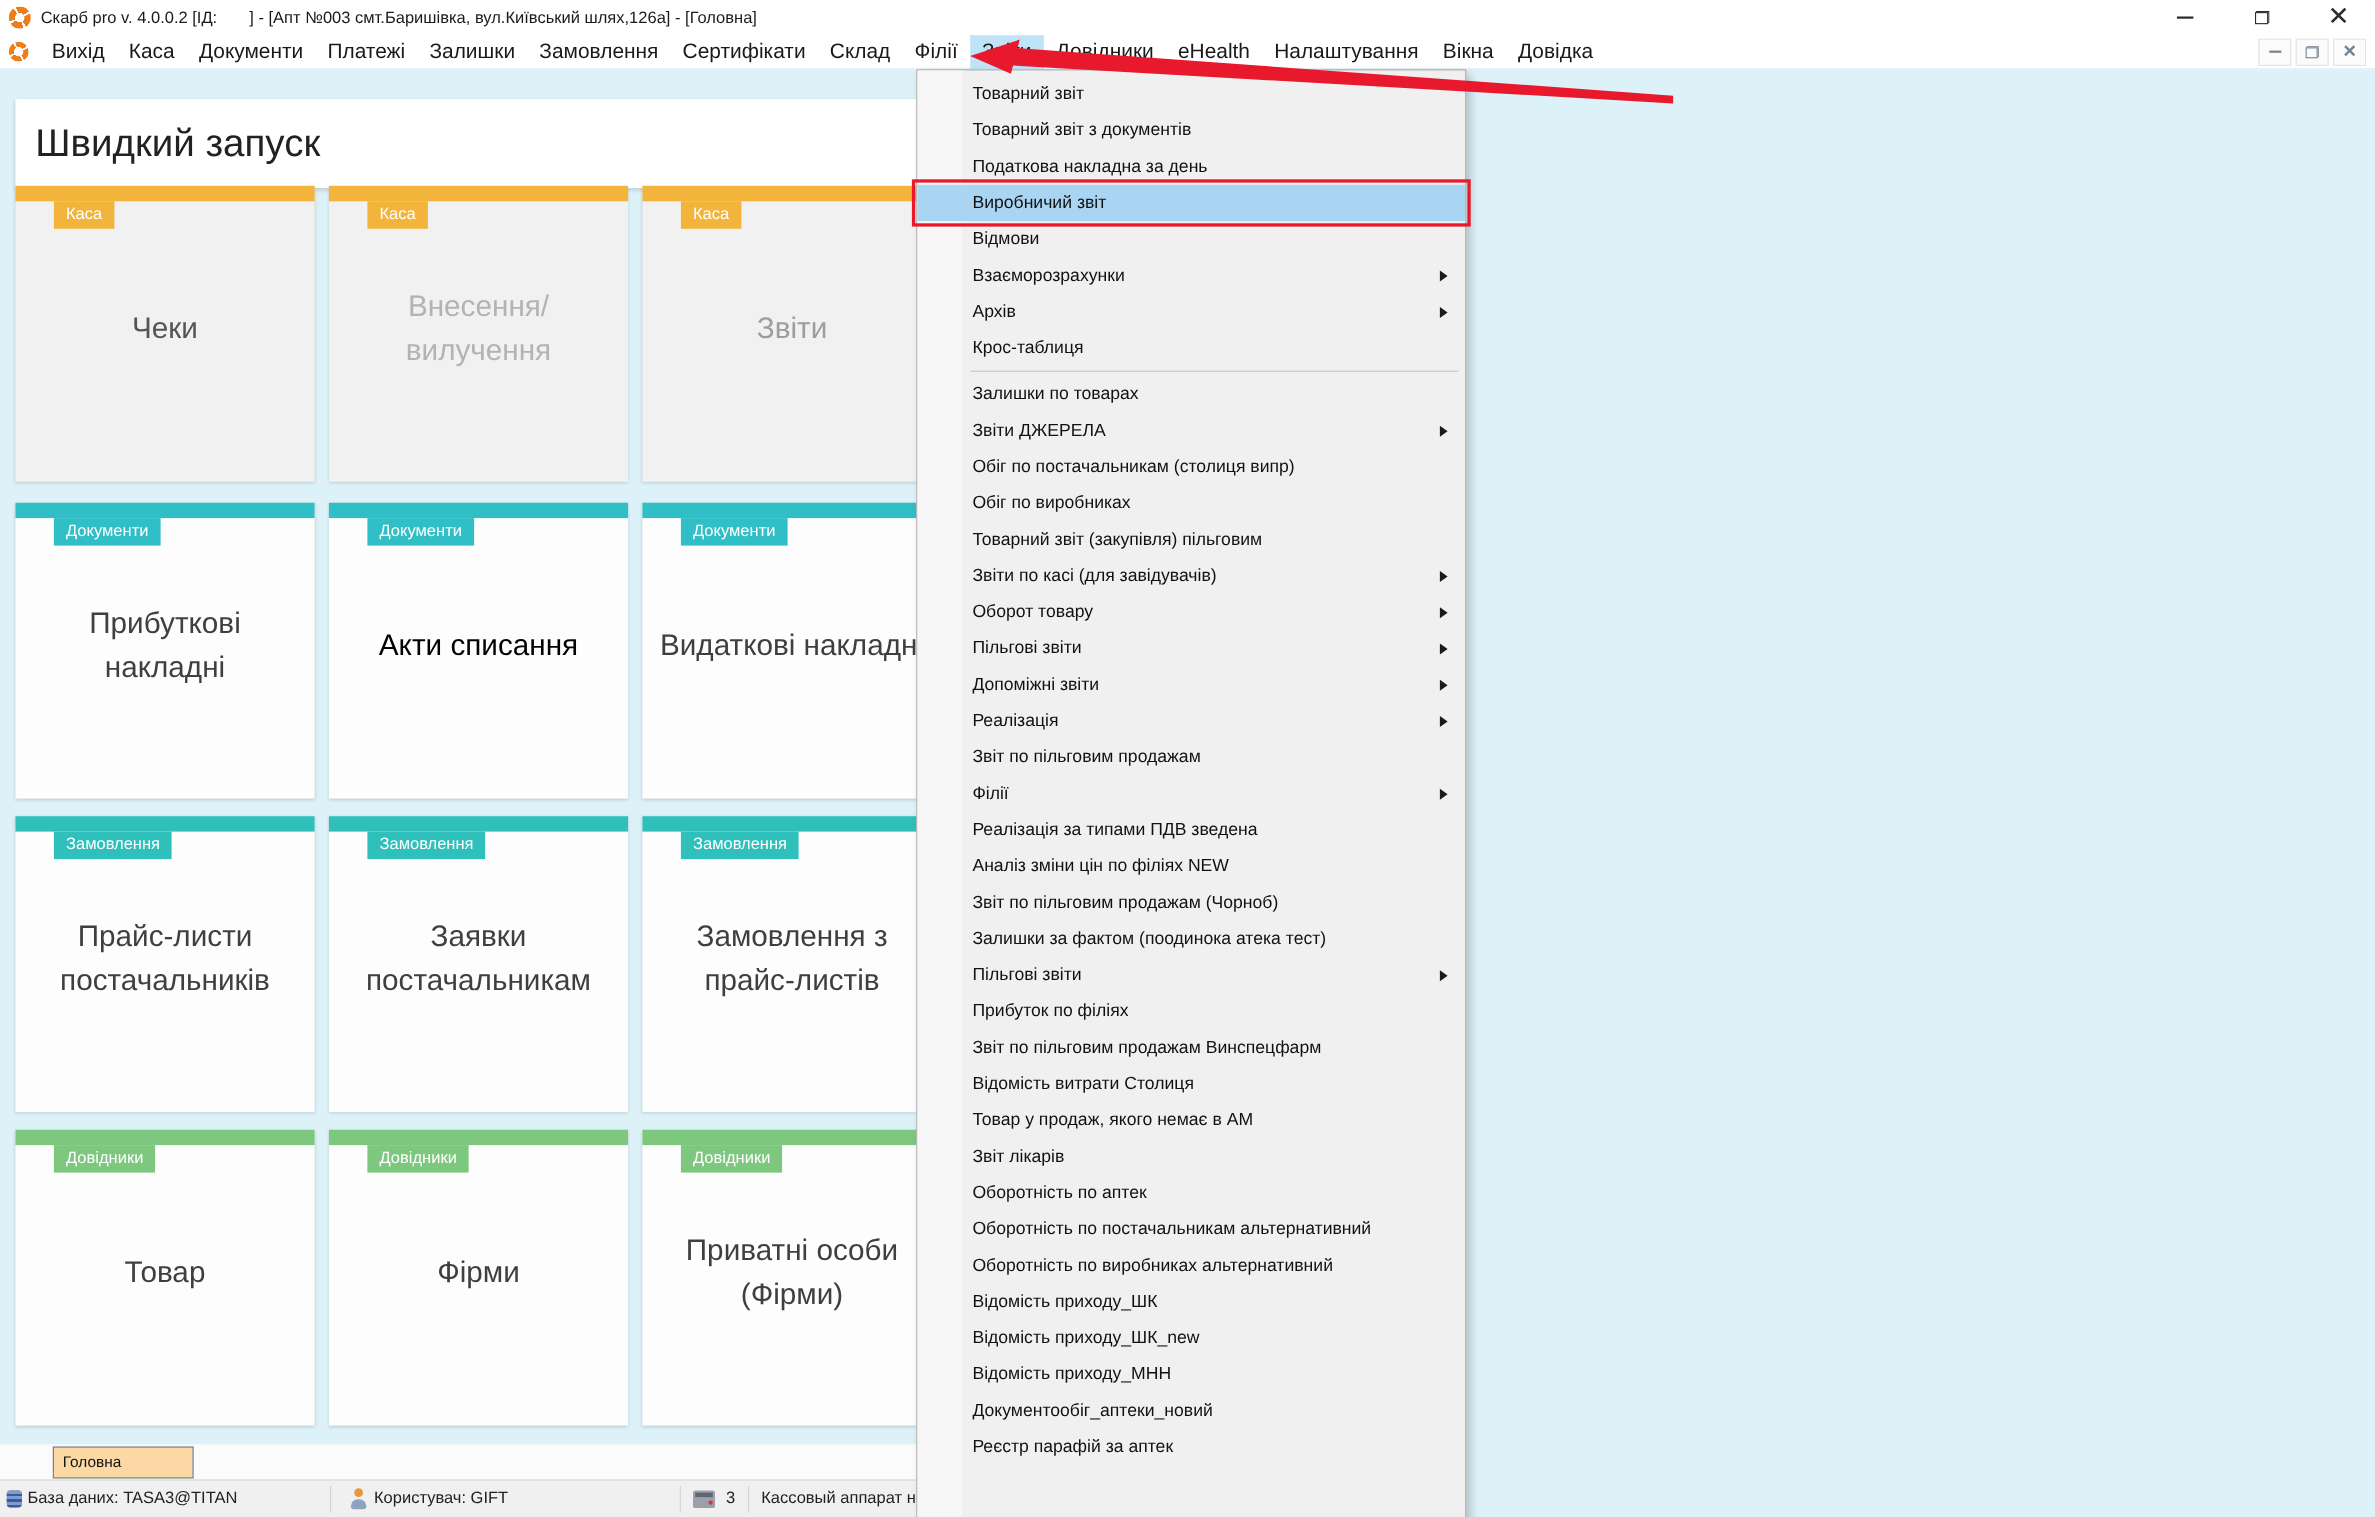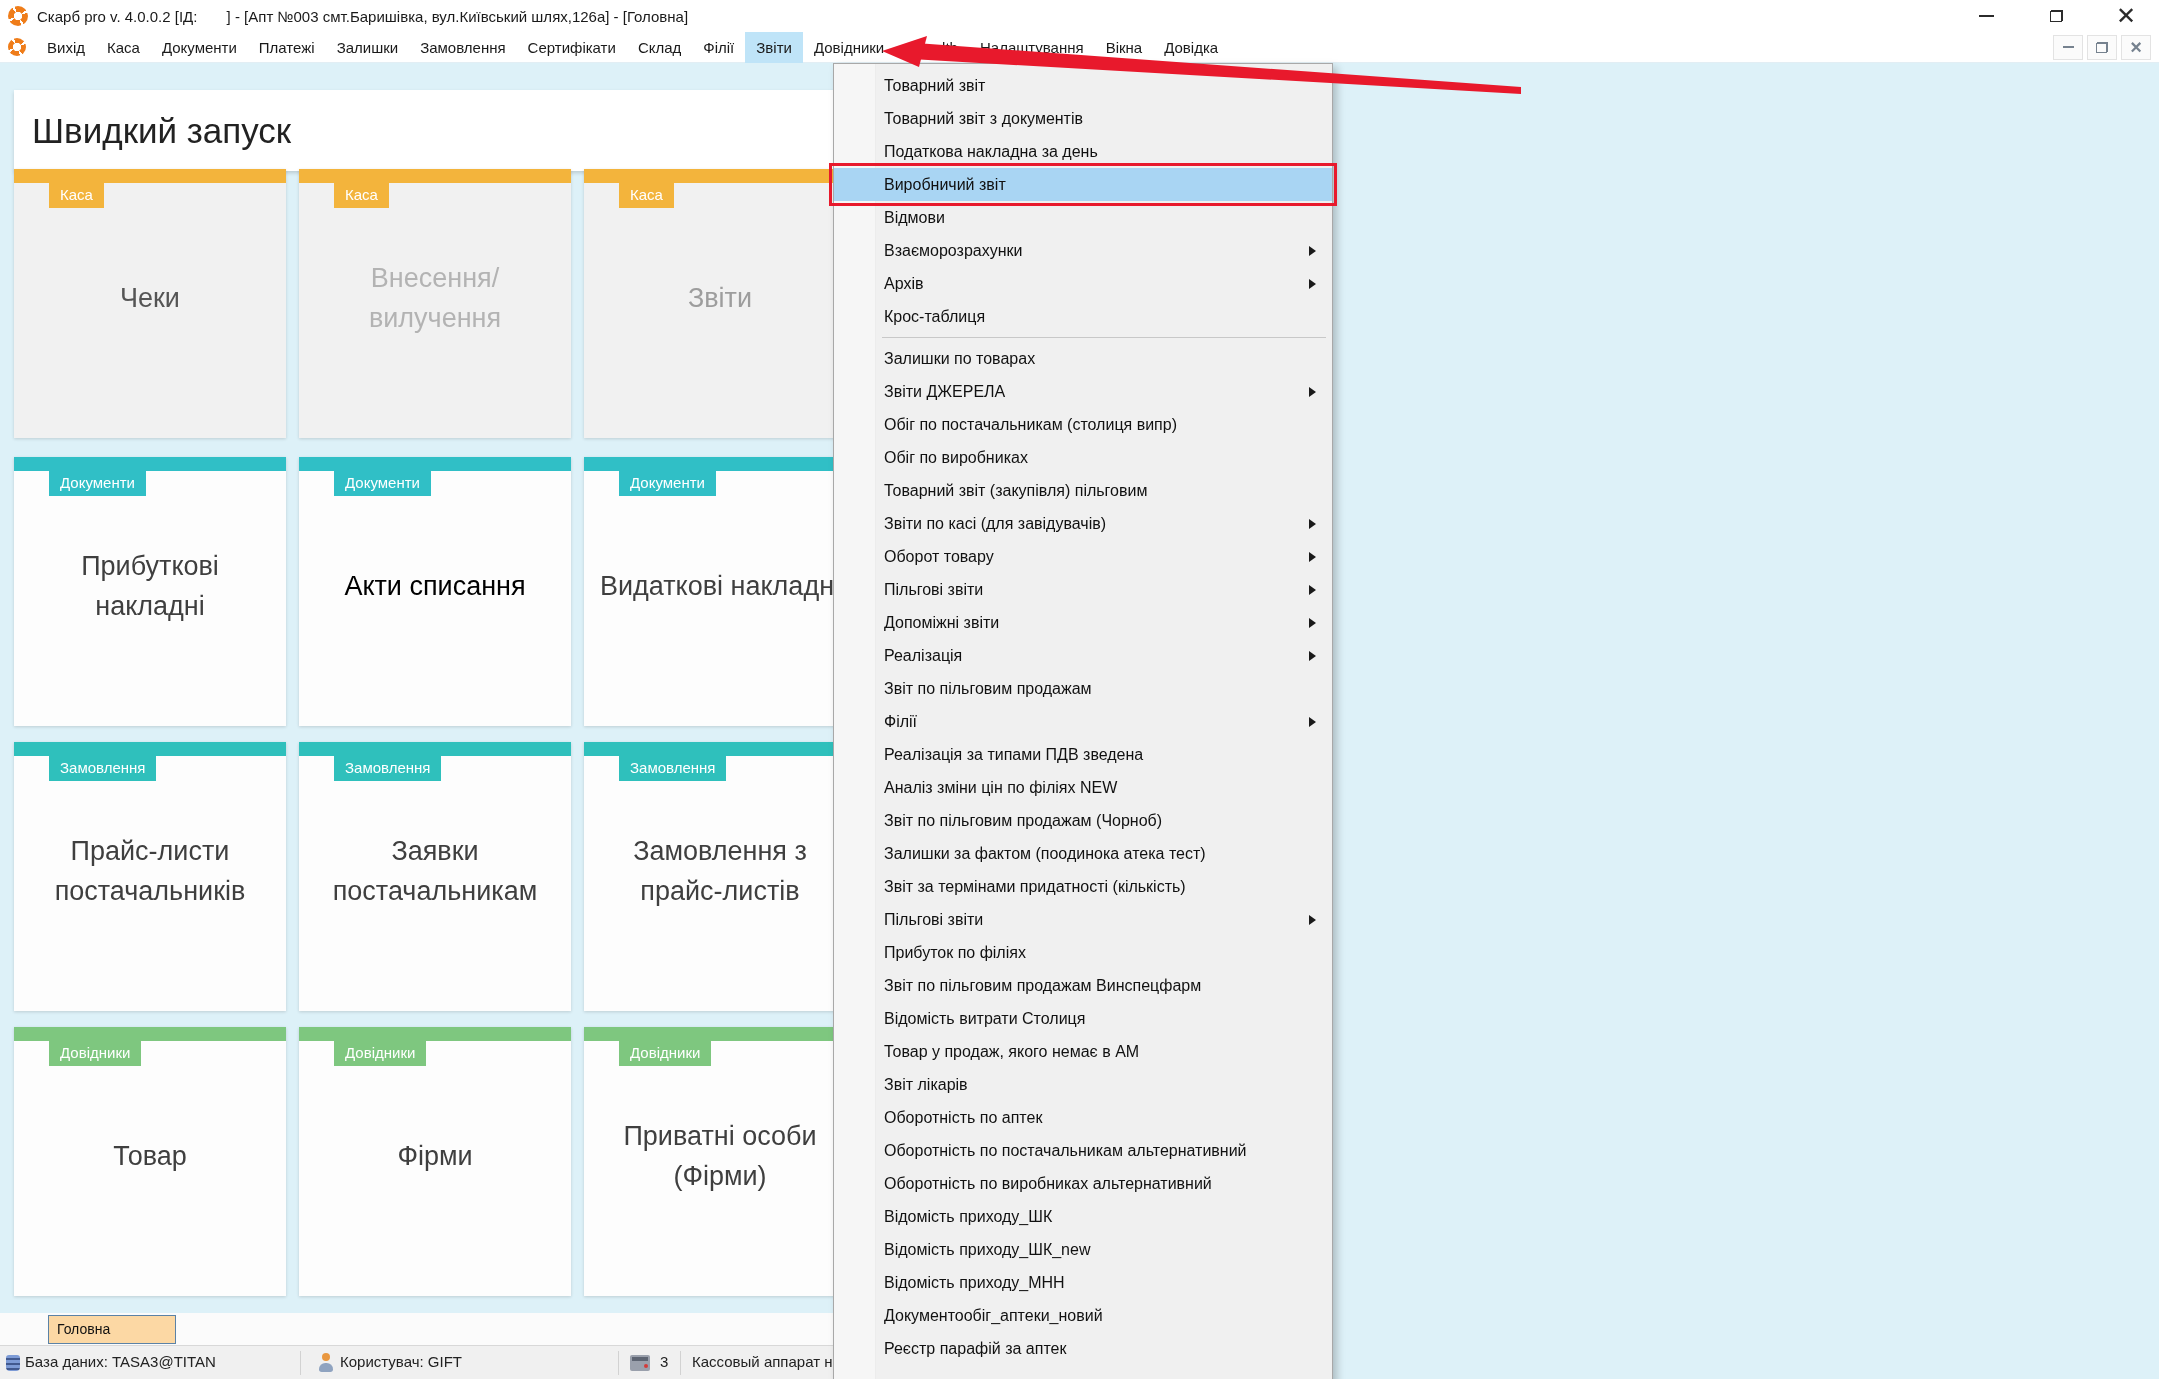--- a/index.html
+++ b/index.html
@@ -23,21 +23,21 @@
   .wc { width:18px; height:22px; display:flex; align-items:center; justify-content:center; cursor:default; }
   .g-min { width:15px; height:2px; background:#2b2b2b; }
   .g-restore { position:relative; width:13px; height:12px; }
   .g-restore::before { content:""; position:absolute; right:0; top:0; width:10px; height:9px; border:1.5px solid #2b2b2b; background:#fff; }
   .g-restore::after  { content:""; position:absolute; left:0; bottom:0; width:10px; height:9px; border:1.5px solid #2b2b2b; background:#fff; }
   .g-close { font-size:24px; line-height:22px; color:#2b2b2b; font-weight:400; }
   
   .menubar { position:absolute; top:32px; left:0; right:0; height:31px; background:#fff; border-bottom:1px solid #e2eef4; display:flex; align-items:center; padding-left:8px; }
   .menubar .logo { margin-right:10px; }
   #menubar-items { display:flex; height:31px; }
-  .mb-item { padding:0 11px; font-size:15px; line-height:31px; white-space:nowrap; }
+  .mb-item { padding:0 11px; font-size:19px; line-height:31px; white-space:nowrap; }
   .mb-item.active { background: var(--menubar-active, #bfe4f8); }
   .mdi-controls { margin-left:auto; display:flex; gap:4px; padding-right:8px; }
   .mdi-btn { width:30px; height:25px; background:#fbfbfb; border:1px solid #e3e3e3; display:flex; align-items:center; justify-content:center; }
   .m-min { width:11px; height:2px; background:#76828f; }
   .m-restore { position:relative; width:12px; height:11px; }
   .m-restore::before { content:""; position:absolute; right:0; top:0; width:9px; height:8px; border:1.5px solid #76828f; background:#fbfbfb; }
   .m-restore::after  { content:""; position:absolute; left:0; bottom:0; width:9px; height:8px; border:1.5px solid #76828f; background:#fbfbfb; }
   .m-close { font-size:20px; font-weight:bold; color:#76828f; line-height:20px; }
   
   .whiteband { position:absolute; left:14px; top:90px; width:1136px; height:81px; background:#fff; box-shadow:0 2px 4px rgba(0,0,0,.16); z-index:1; }
@@ -229,21 +229,20 @@
         <div class="dd-item">Оборот товару<span class="dd-arrow"></span></div>
         <div class="dd-item">Пільгові звіти<span class="dd-arrow"></span></div>
         <div class="dd-item">Допоміжні звіти<span class="dd-arrow"></span></div>
         <div class="dd-item">Реалізація<span class="dd-arrow"></span></div>
         <div class="dd-item">Звіт по пільговим продажам</div>
         <div class="dd-item">Філії<span class="dd-arrow"></span></div>
         <div class="dd-item">Реалізація за типами ПДВ зведена</div>
         <div class="dd-item">Аналіз зміни цін по філіях NEW</div>
         <div class="dd-item">Звіт по пільговим продажам (Чорноб)</div>
         <div class="dd-item">Залишки за фактом (поодинока атека тест)</div>
-        <div class="dd-item">Звіт за термінами придатності (кількість)</div>
         <div class="dd-item">Пільгові звіти<span class="dd-arrow"></span></div>
         <div class="dd-item">Прибуток по філіях</div>
         <div class="dd-item">Звіт по пільговим продажам Винспецфарм</div>
         <div class="dd-item">Відомість витрати Столиця</div>
         <div class="dd-item">Товар у продаж, якого немає в АМ</div>
         <div class="dd-item">Звіт лікарів</div>
         <div class="dd-item">Оборотність по аптек</div>
         <div class="dd-item">Оборотність по постачальникам альтернативний</div>
         <div class="dd-item">Оборотність по виробниках альтернативний</div>
         <div class="dd-item">Відомість приходу_ШК</div>

